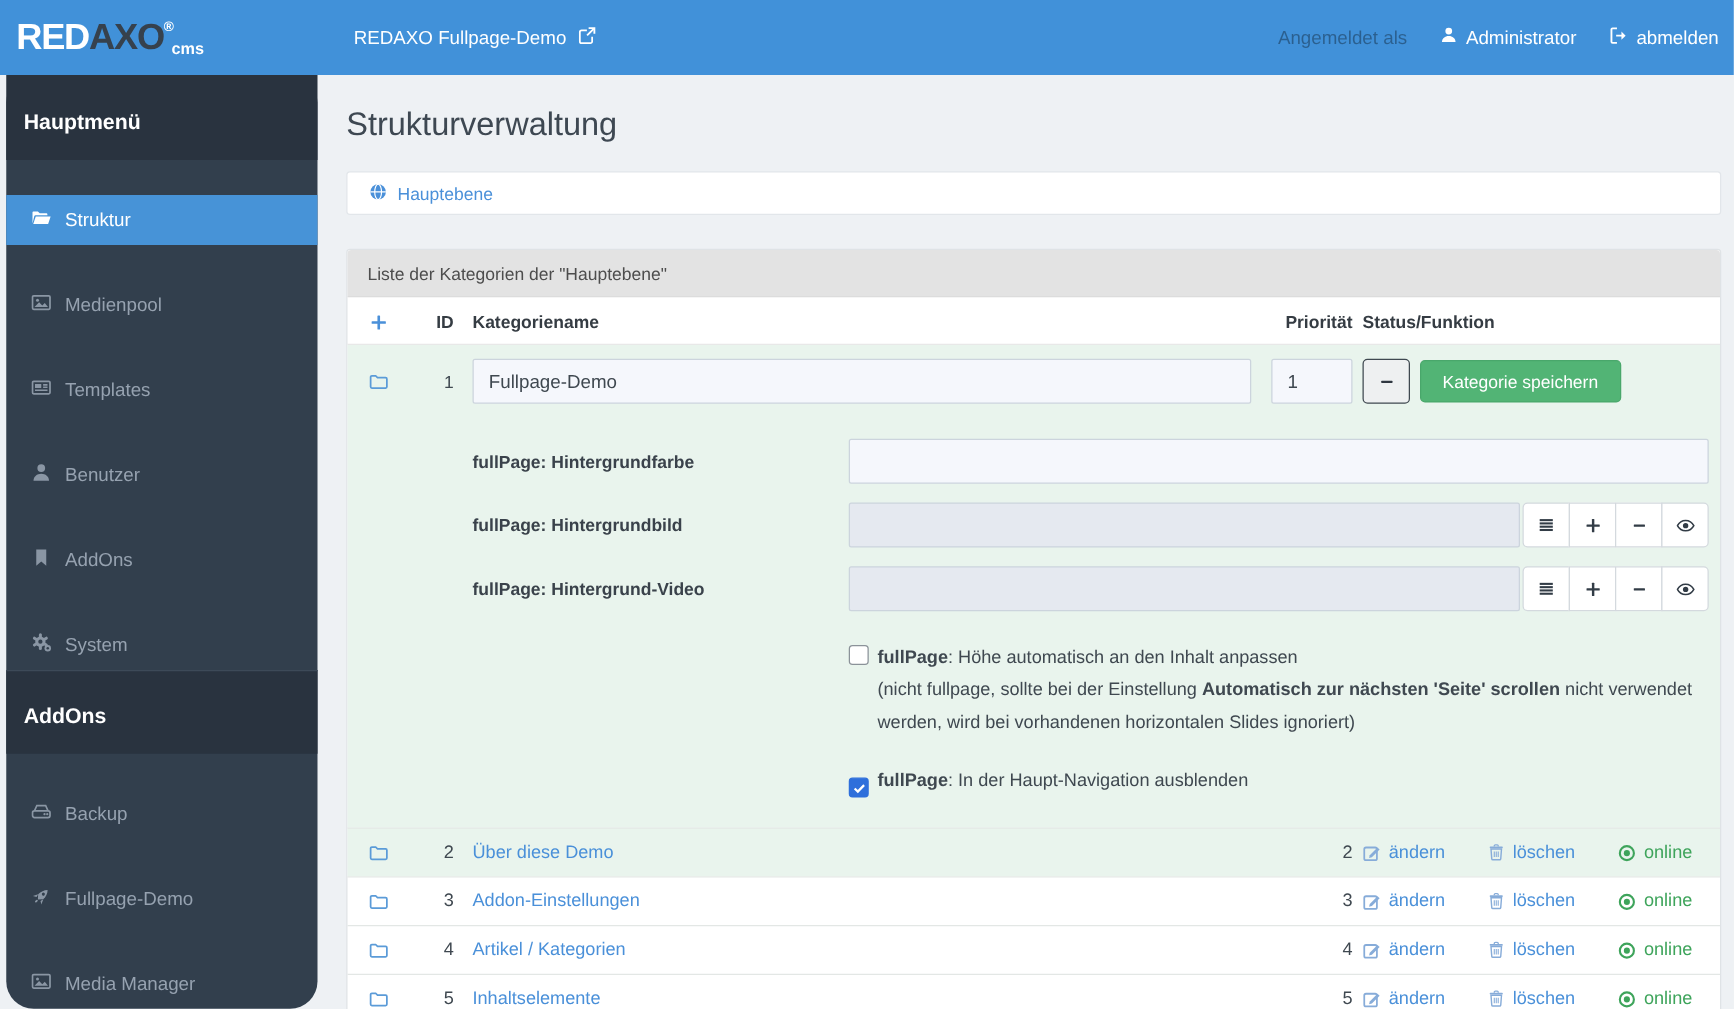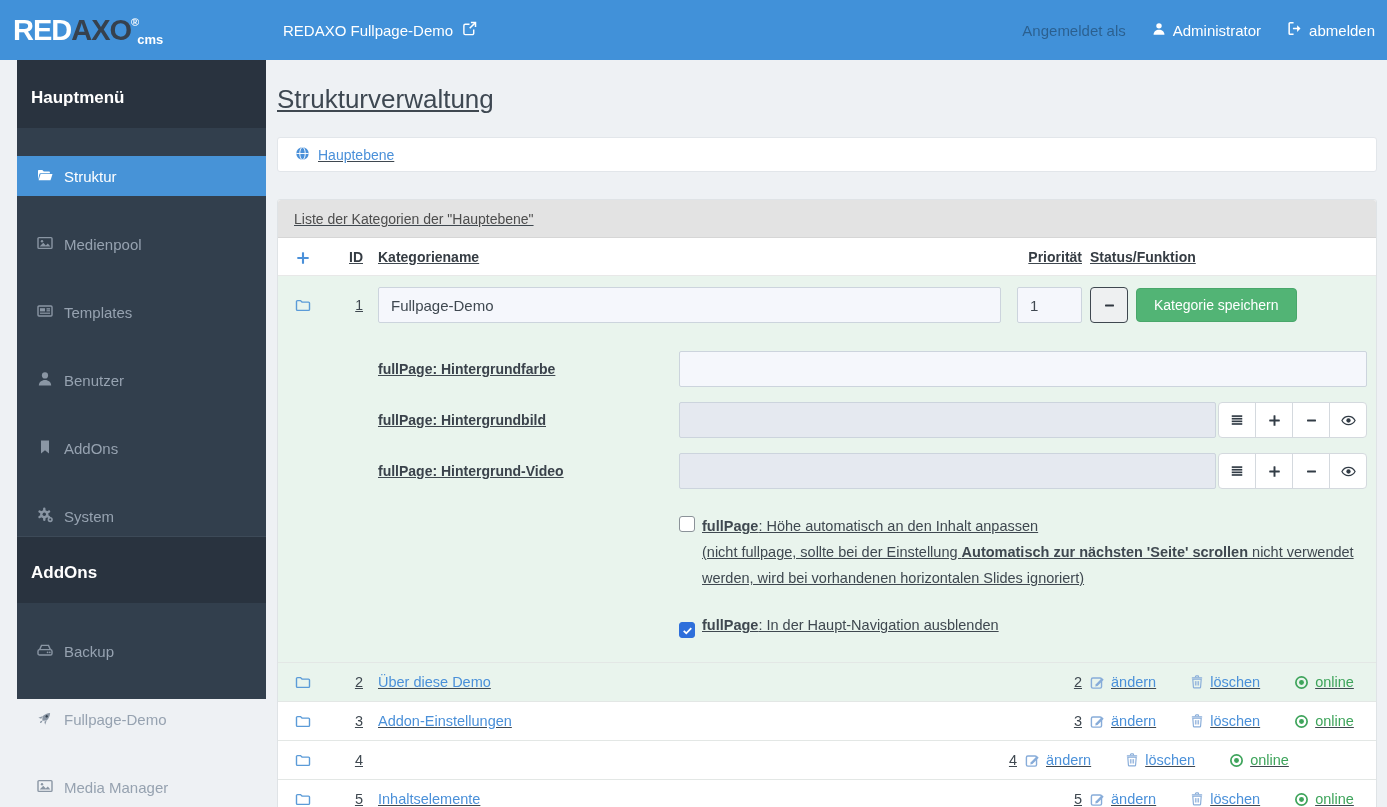--- a/index.html
+++ b/index.html
@@ -16,33 +16,33 @@
   .logo .red { color:#ffffff; }
   .logo .axo { color:#36414d; }
   .logo .reg { color:#ffffff; font-size:11px; vertical-align:14px; letter-spacing:0; }
   .logo .cms { color:#ffffff; font-size:13px; letter-spacing:0; font-weight:bold; position:relative; top:4px; left:-2px; }
   .site-link { margin-left:34px; color:#ffffff; font-size:15px; display:flex; align-items:center; gap:9px; }
   .topbar-right { margin-left:auto; display:flex; align-items:center; gap:26px; padding-right:12px; font-size:15px; }
   .muted-label { color:rgba(0,0,0,0.34); }
   .top-link { color:#ffffff; display:flex; align-items:center; gap:7px; }
 
   
-  .sidebar { position:absolute; top:60px; left:17px; width:249px; height:639px; background:#323f4d; }
+  .sidebar { position:absolute; top:60px; left:5px; width:249px; height:747px; background:#323f4d;border-radius:22px; }
   .nav-title { background:#29333f; color:#ffffff; font-weight:bold; font-size:17px;
     padding:28px 14px 20px 14px; }
   .nav-title.second { border-top:1px solid #3d4a58; padding-top:26px; }
   .nav-item { display:flex; align-items:center; height:40px; padding-left:20px; gap:0;
     color:#96a2b0; font-size:15px;margin-top:28px; }
   .nav-item .nic { width:26px; color:#8removed; }
   .nav-item .nic { width:27px; color:#8a96a4; flex:0 0 27px; }
   .nav-item.active { background:#4793d7; color:#ffffff; }
   .nav-item.active .nic { color:#ffffff; }
 
   
-  .main { position:absolute; top:60px; left:249px; width:1138px; height:747px; padding:24px 10px 0 28px;text-decoration:underline; }
+  .main { position:absolute; top:60px; left:249px; width:1138px; height:747px; padding:24px 10px 0 28px; }
   .page-title { font-size:26px; font-weight:normal; color:#3e4852; margin-bottom:22px; }
   .crumb-bar { width:1100px; height:35px; background:#ffffff; border:1px solid #e2e6ea; border-radius:3px;
     display:flex; align-items:center; padding-left:17px; margin-bottom:27px; }
   .crumb-link { color:#4a90d9; display:flex; align-items:center; gap:8px; font-size:14px; }
 
   .panel { width:1100px; background:#ffffff; border:1px solid #dfe3e6; border-radius:3px 3px 0 0; }
   .panel-head { height:38px; background:#e3e3e3; border-bottom:1px solid #d6d6d6; border-radius:3px 3px 0 0;
     display:flex; align-items:center; padding-left:16px; color:#4d4d4d; }
 
   .trow { display:grid; grid-template-columns:50px 35px 654px 65px 1fr; align-items:center; }
@@ -467,20 +467,21 @@
             <span>online</span>
           </a>
       </div>
     </div>
 
     <div class="trow cat-row">
       <div class="c1"><a class="folder-link"><svg class="ic" width="16" height="16" viewBox="0 0 16 16">
               <path d="M1.5 4.6c0-.6.4-1 1-1h3l1.5 1.5h6.5c.6 0 1 .4 1 1v6.3c0 .6-.4 1-1 1H2.5c-.6 0-1-.4-1-1Z" fill="none" stroke="currentColor" stroke-width="1.4"></path>
             </svg></a></div>
       <div class="c2">4</div>
+      <div class="c3"><a class="cat-link">Artikel / Kategorien</a></div>
       <div class="c4">4</div>
       <div class="c5 actions">
         <a class="act-link">
             <svg class="ic" width="15" height="15" viewBox="0 0 16 16">
               <rect x="1.5" y="3.2" width="10.8" height="10.8" rx="1.5" fill="none" stroke="currentColor" stroke-width="1.5"></rect>
               <path d="M6.2 9.8 12.8 3.2 14.6 5 8 11.6l-2.4.6Z" fill="currentColor"></path>
             </svg>
             <span>ändern</span>
           </a>
         <a class="act-link">

